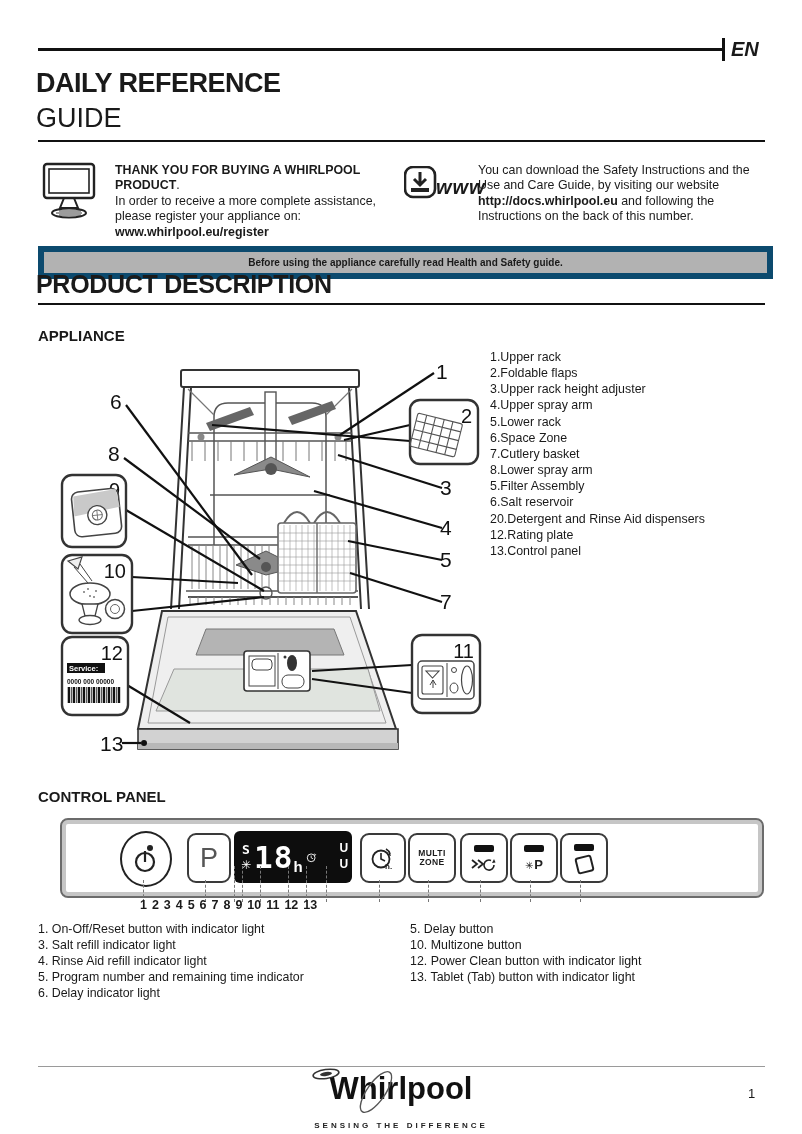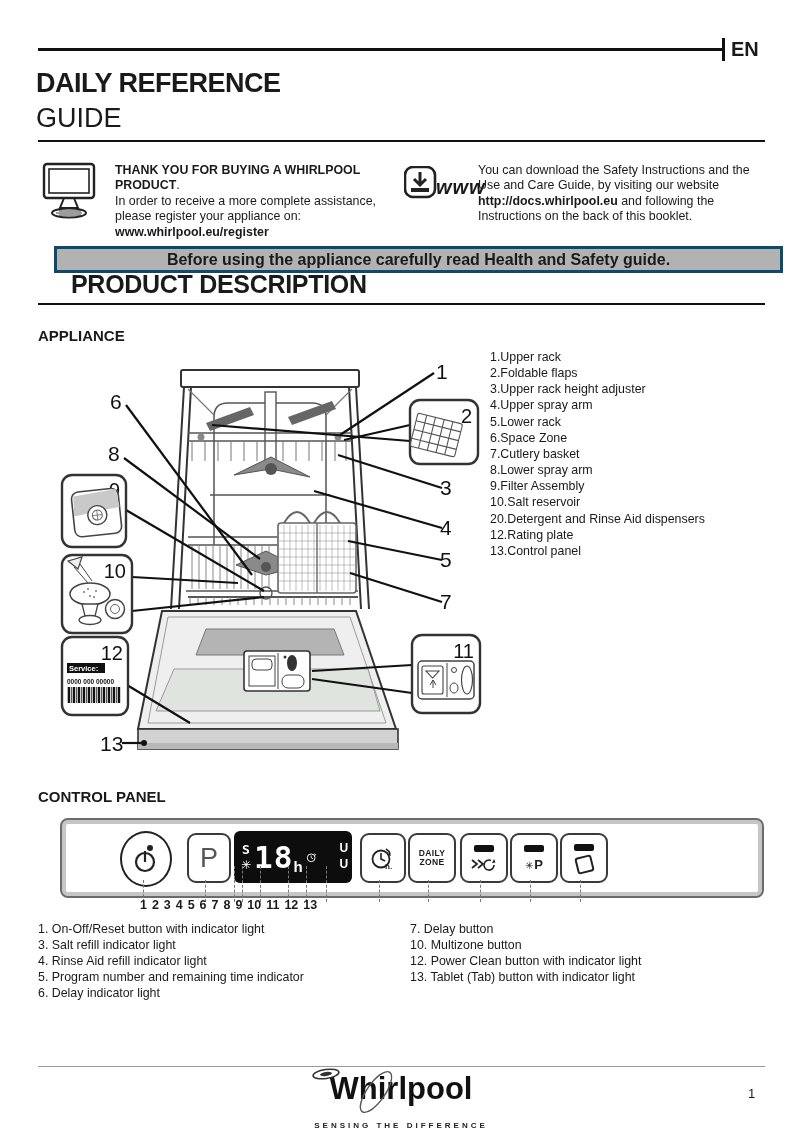--- a/index.html
+++ b/index.html
@@ -3,35 +3,35 @@
 <meta charset="utf-8">
 <style>
   html,body{margin:0;padding:0;}
   body{width:802px;height:1134px;position:relative;background:#fff;overflow:hidden;
        font-family:"Liberation Sans","DejaVu Sans",sans-serif;color:#1a1a1a;}
   .abs{position:absolute;}
   .b{font-weight:bold;}
   
   .rule-top{left:38px;top:48px;width:684px;height:3px;background:#111;}
   .rule-tick{left:722px;top:38px;width:3px;height:23px;background:#111;}
-  .lang{left:731px;top:38px;font-size:20px;font-weight:bold;}
+  .lang{left:731px;top:38px;font-size:20px;font-weight:bold;font-style:italic;}
   .title1{left:36px;top:68px;font-size:27px;font-weight:bold;letter-spacing:-0.5px;}
   .title2{left:36px;top:103px;font-size:27px;font-weight:normal;}
   .rule2{left:38px;top:140px;width:727px;height:2px;background:#111;}
   
   .intro-text{font-size:12.4px;line-height:15.4px;}
   .monitor-box{left:38px;top:160px;}
   .thanks{left:115px;top:163px;width:286px;}
   .dl-box{left:404px;top:166px;}
   .dl-text{left:478px;top:163px;width:292px;}
   .www{font-style:italic;font-weight:bold;font-size:20px;letter-spacing:1px;}
   
-  .banner{left:38px;top:246px;width:723px;height:21px;background:#b2b2b2;border:3px solid #0c4a6e;
-          display:flex;align-items:center;justify-content:center;font-size:16px;font-weight:bold;margin-left:16px;}
-  .pd-title{left:36px;top:270px;font-size:25px;font-weight:bold;letter-spacing:-0.3px;margin-left:35px;}
+  .banner{left:38px;top:246px;width:723px;height:21px;background:#b2b2b2;border:6px solid #0c4a6e;
+          display:flex;align-items:center;justify-content:center;font-size:10px;font-weight:bold;}
+  .pd-title{left:36px;top:270px;font-size:25px;font-weight:bold;letter-spacing:-0.3px;}
   .rule3{left:38px;top:303px;width:727px;height:2px;background:#111;}
   .sub{font-size:15px;font-weight:bold;}
   .appliance-h{left:38px;top:327px;}
   .cp-h{left:38px;top:788px;}
   
   .parts{left:490px;top:349px;font-size:12.4px;line-height:16.15px;}
   
   .panel{left:60px;top:818px;width:700px;height:76px;border-radius:8px;border:2px solid #6b6b6b;
          box-shadow:inset 0 0 0 4px #c6c6c6;background:#fff;}
   .btn{position:absolute;border:2px solid #3a3a3a;border-radius:9px;background:#fff;
@@ -99,40 +99,40 @@
 
 <div class="abs dl-box">
   <svg width="34" height="34" viewBox="0 0 34 34">
     <rect x="1" y="1" width="30" height="30" rx="8" fill="none" stroke="#222" stroke-width="2.6"></rect>
     <path d="M16,6 v12 M10,13 l6,6 6,-6" fill="none" stroke="#222" stroke-width="3"></path>
     <rect x="7" y="22" width="18" height="4" fill="#222"></rect>
   </svg>
 </div>
 <div class="abs www" style="left:436px;top:176px;">www</div>
 <div class="abs dl-text intro-text">
-  <span>You can download the Safety Instructions and the Use and Care Guide, by visiting our website </span><span class="b">http://docs.whirlpool.eu</span><span> and following the Instructions on the back of this booklet.</span>
+  <span>You can download the Safety Instructions and the Use and Care Guide, by visiting our website </span><span class="b">http://docs.whirlpool.eu</span><span> and following the Instructions on the back of this number.</span>
 </div>
 
 <div class="abs banner">Before using the appliance carefully read Health and Safety guide.</div>
 
 <div class="abs pd-title">PRODUCT DESCRIPTION</div>
 <div class="abs rule3"></div>
 <div class="abs sub appliance-h">APPLIANCE</div>
 
 <div class="abs parts">
   <div>1.Upper rack</div>
   <div>2.Foldable flaps</div>
   <div>3.Upper rack height adjuster</div>
   <div>4.Upper spray arm</div>
   <div>5.Lower rack</div>
   <div>6.Space Zone</div>
   <div>7.Cutlery basket</div>
   <div>8.Lower spray arm</div>
-  <div>9.Filter Assembly</div>
-  <div>10.Salt reservoir</div>
+  <div>5.Filter Assembly</div>
+  <div>6.Salt reservoir</div>
   <div>20.Detergent and Rinse Aid dispensers</div>
   <div>12.Rating plate</div>
   <div>13.Control panel</div>
 </div>
 
 <svg class="abs" style="left:38px;top:345px;" width="740" height="430" viewBox="0 0 740 430">
   <defs>
     <pattern id="bc" width="5" height="16" patternUnits="userSpaceOnUse">
       <rect width="2.2" height="16" fill="#111"></rect>
         <rect x="3.3" width="1" height="16" fill="#111"></rect>
@@ -321,21 +321,21 @@
   <div class="btn delaybtn">
     <svg width="26" height="26" viewBox="0 0 26 26">
       <circle cx="11" cy="14" r="8.5" fill="none" stroke="#222" stroke-width="1.8"></circle>
       <path d="M11,8 V14 L15,16" stroke="#222" stroke-width="1.6" fill="none"></path>
       <path d="M16,4 a8,8 0 0 1 4,5" stroke="#222" stroke-width="1.6" fill="none"></path>
       <path d="M21,11 l-1,-3 -2.5,1.8 Z" fill="#222"></path>
       <text x="15" y="24" font-size="8" font-weight="bold" fill="#222">h.</text>
     </svg>
   </div>
   <div class="btn mzbtn">
-    <span>DAILY</span>
+    <span>MULTI</span>
     <span>ZONE</span>
   </div>
   <div class="btn turbobtn">
     <div class="bar"></div>
     <svg width="26" height="15" viewBox="0 0 26 15">
       <path d="M1,3 l5,4 -5,4 M7,3 l5,4 -5,4" stroke="#222" stroke-width="1.8" fill="none"></path>
       <path d="M23,8 a5,5 0 1 1 -3,-4.5" stroke="#222" stroke-width="1.6" fill="none"></path>
       <path d="M23,2 l1.5,3.5 -3.5,0.5 Z" fill="#222"></path>
     </svg>
   </div>
@@ -369,21 +369,21 @@
 <div class="abs numrow">1 2 3 4 5 6 7 8 9 10 11 12 13</div>
 
 <div class="abs legend leg-l">
   <div>1. On-Off/Reset button with indicator light</div>
   <div>3. Salt refill indicator light</div>
   <div>4. Rinse Aid refill indicator light</div>
   <div>5. Program number and remaining time indicator</div>
   <div>6. Delay indicator light</div>
 </div>
 <div class="abs legend leg-r">
-  <div>7. Delay button</div>
+  <div>5. Delay button</div>
   <div>10. Multizone button</div>
   <div>12. Power Clean button with indicator light</div>
   <div>13. Tablet (Tab) button with indicator light</div>
 </div>
 
 <div class="abs frule"></div>
 <div class="abs brand-wrap">
   <div class="brand">
     <svg width="120" height="56" viewBox="0 0 120 56" style="position:absolute;left:-6px;top:-12px;pointer-events:none;">
       <ellipse cx="18" cy="14" rx="13" ry="4.5" fill="none" stroke="#333" stroke-width="1.6" transform="rotate(-8 18 14)"></ellipse>

